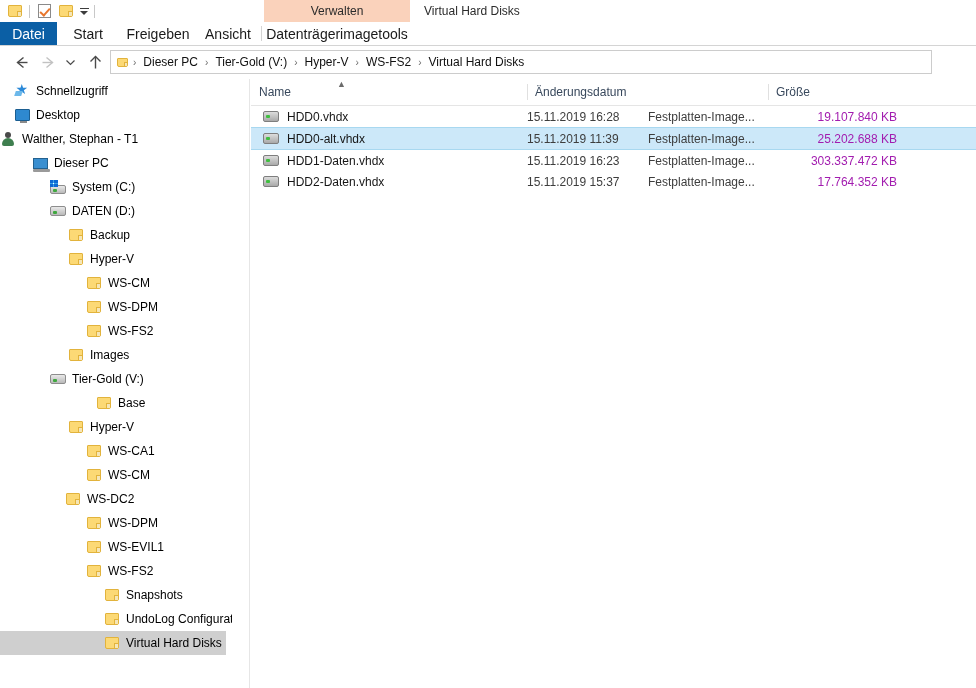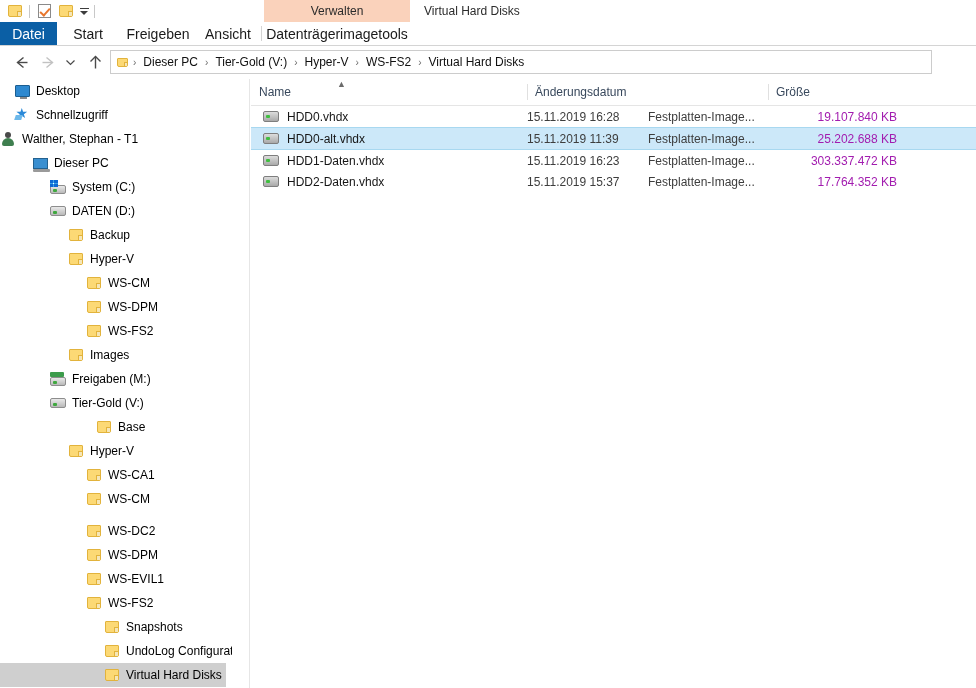--- a/index.html
+++ b/index.html
@@ -589,29 +589,29 @@
       <span class="crumb">WS-FS2</span>
       <span class="crumb-sep">›</span>
       <span class="crumb">Virtual Hard Disks</span>
     </div>
   </div>
 
   <div class="sidebar">
     <div class="tree" id="tree-host">
         <div class="tree-row" style="padding-left: 14px;">
           <span class="t-icon">
+            <span class="ico-star"></span>
+          </span>
+          <span class="tree-label">Schnellzugriff</span>
+        </div>
+        <div class="tree-row" style="padding-left: 14px;">
+          <span class="t-icon">
             <span class="ico-monitor"></span>
           </span>
           <span class="tree-label">Desktop</span>
-        </div>
-        <div class="tree-row" style="padding-left: 14px;">
-          <span class="t-icon">
-            <span class="ico-star"></span>
-          </span>
-          <span class="tree-label">Schnellzugriff</span>
         </div>
         <div class="tree-row" style="">
           <span class="t-icon">
             <span class="ico-user"></span>
           </span>
           <span class="tree-label">Walther, Stephan - T1</span>
         </div>
         <div class="tree-row" style="padding-left: 32px;">
           <span class="t-icon">
             <span class="ico-pc"></span>
@@ -664,29 +664,20 @@
           <span class="tree-label">WS-FS2</span>
         </div>
         <div class="tree-row" style="padding-left: 68px;">
           <span class="t-icon">
             <span class="folder-ico"></span>
           </span>
           <span class="tree-label">Images</span>
         </div>
         <div class="tree-row" style="padding-left: 50px;">
           <span class="t-icon">
-            <span class="ico-netdrive">
-              <span class="p"></span>
-              <span class="d"></span>
-            </span>
-          </span>
-          <span class="tree-label">Freigaben (M:)</span>
-        </div>
-        <div class="tree-row" style="padding-left: 50px;">
-          <span class="t-icon">
             <span class="ico-drive"></span>
           </span>
           <span class="tree-label">Tier-Gold (V:)</span>
         </div>
         <div class="tree-row" style="padding-left: 96px;">
           <span class="t-icon">
             <span class="folder-ico"></span>
           </span>
           <span class="tree-label">Base</span>
         </div>
@@ -701,21 +692,21 @@
             <span class="folder-ico"></span>
           </span>
           <span class="tree-label">WS-CA1</span>
         </div>
         <div class="tree-row" style="padding-left: 86px;">
           <span class="t-icon">
             <span class="folder-ico"></span>
           </span>
           <span class="tree-label">WS-CM</span>
         </div>
-        <div class="tree-row" style="padding-left: 86px; margin-top: 8px;">
+        <div class="tree-row" style="padding-left: 65px;">
           <span class="t-icon">
             <span class="folder-ico"></span>
           </span>
           <span class="tree-label">WS-DC2</span>
         </div>
         <div class="tree-row" style="padding-left: 86px;">
           <span class="t-icon">
             <span class="folder-ico"></span>
           </span>
           <span class="tree-label">WS-DPM</span>

